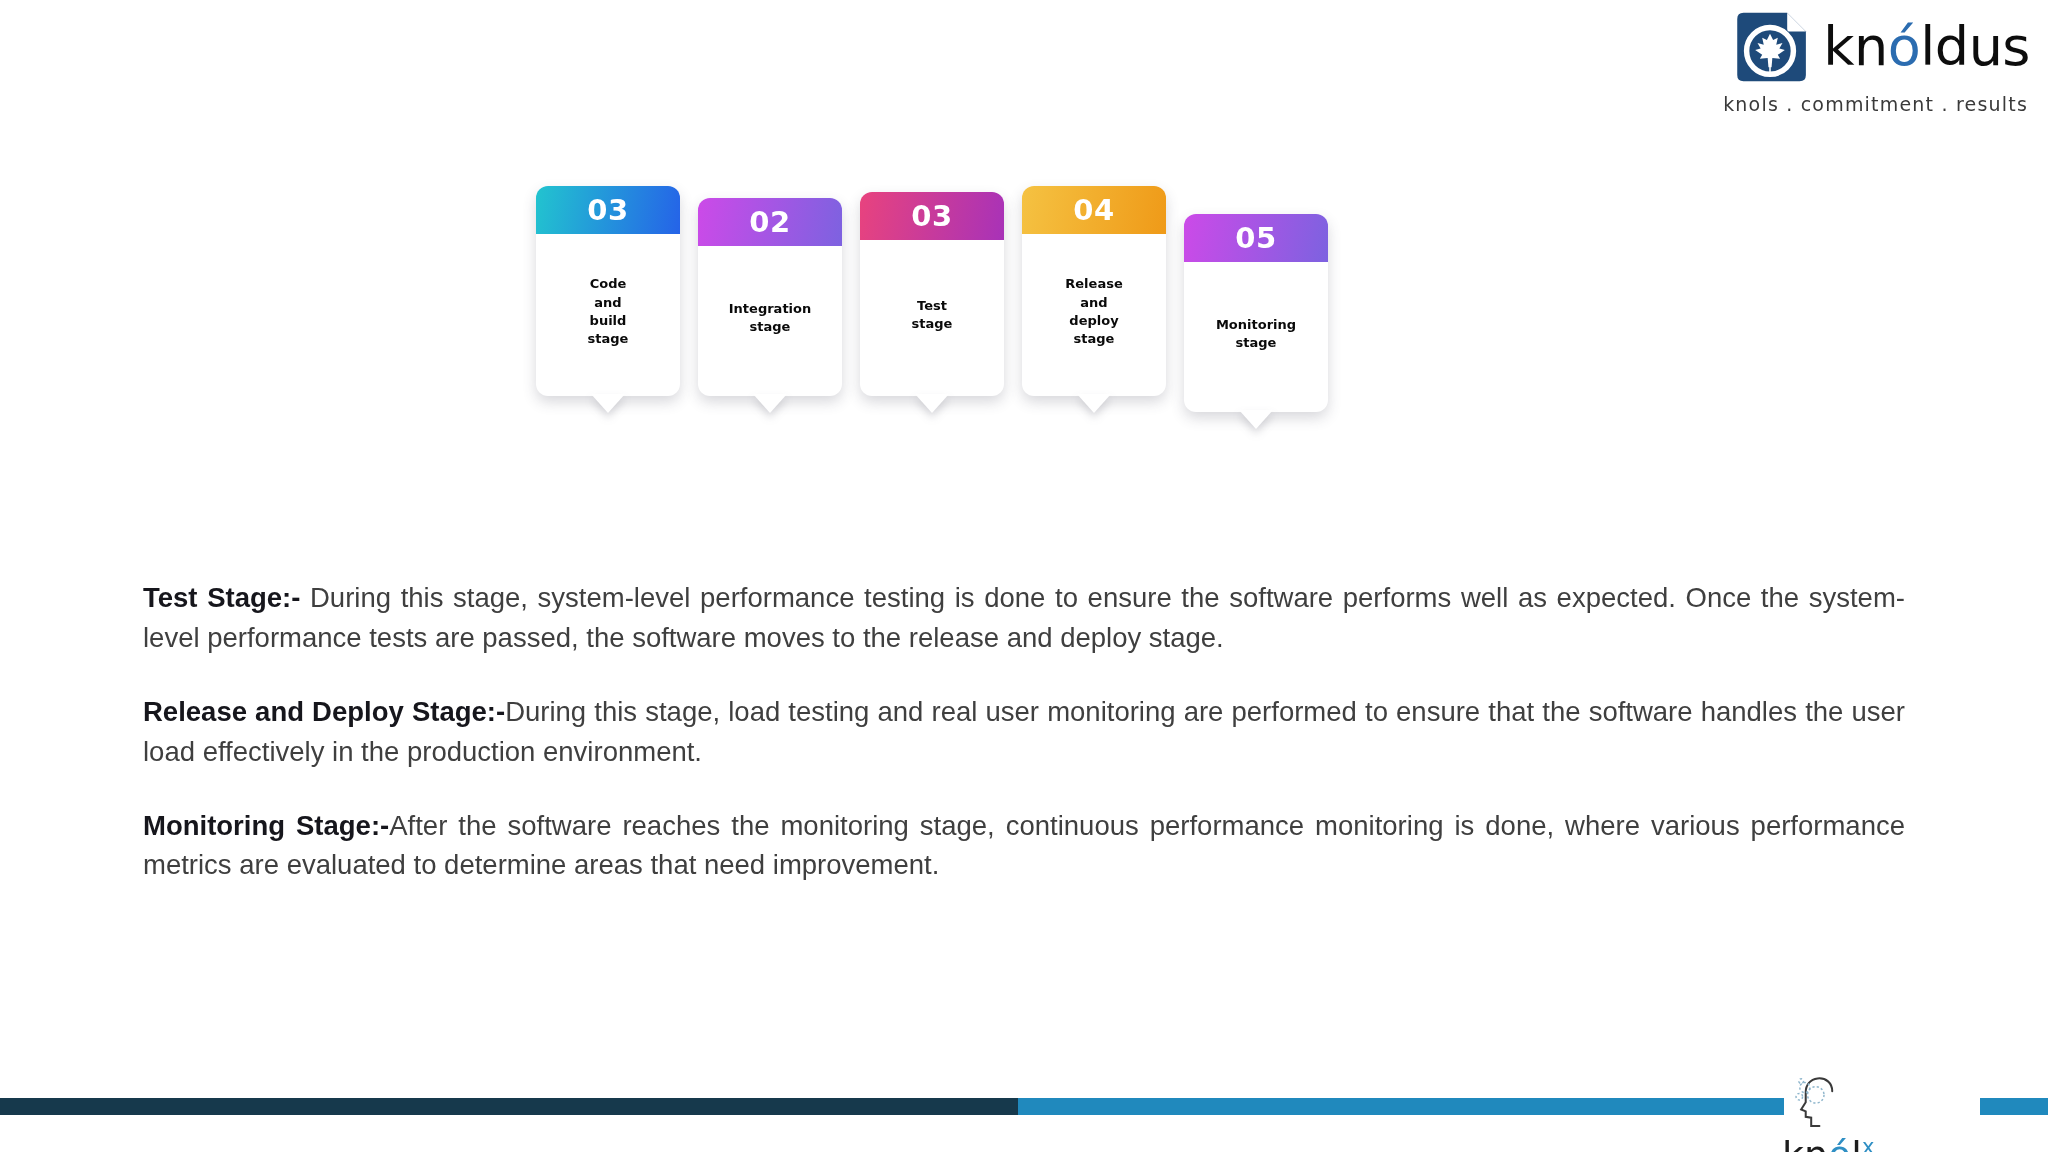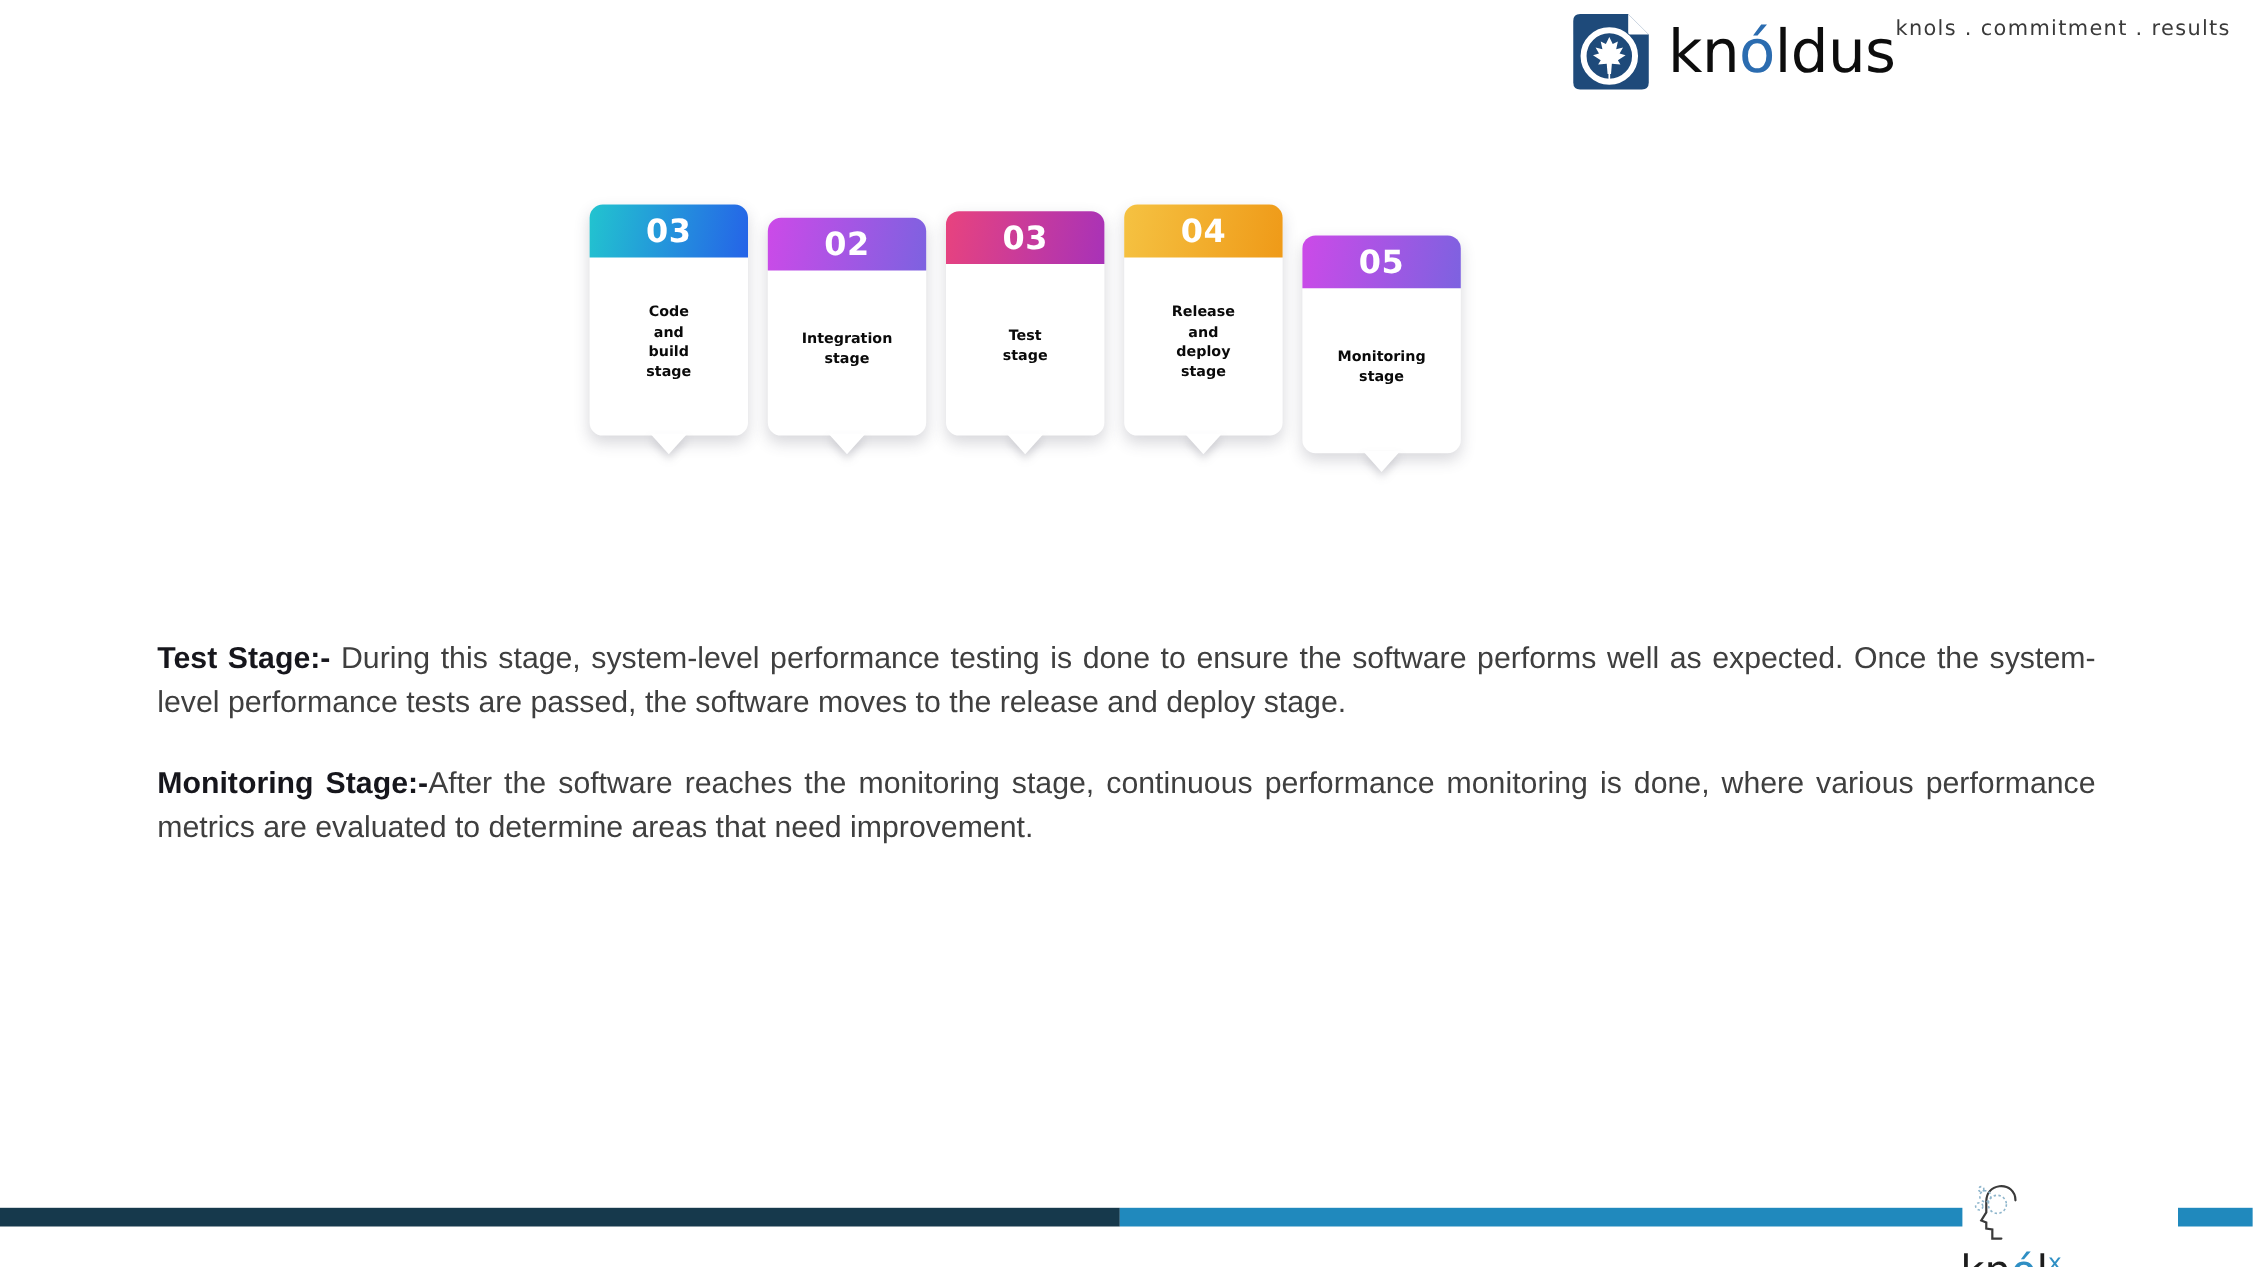--- a/index.html
+++ b/index.html
@@ -14,22 +14,22 @@
     position: relative;
     overflow: hidden;
   }
 
   
   .brand-logo {
     position: absolute;
     top: 8px;
     right: 18px;
     display: flex;
-    flex-direction: row;
-    align-items: flex-start;
+    flex-direction: column;
+    align-items: flex-end;
   }
   .brand-row {
     display: flex;
     align-items: center;
     gap: 14px;
   }
   .brand-mark {
     width: 78px;
     height: 78px;
     flex: 0 0 78px;
@@ -257,20 +257,21 @@
     </div>
     <div class="card-tail"></div>
   </div>
 
 </div>
 
 <div class="content">
 
   <p class="para"><span class="lead">Test Stage:-</span><span> During this stage, system-level performance testing is done to ensure the software performs well as expected. Once the system-level performance tests are passed, the software moves to the release and deploy stage.</span></p>
 
+  <p class="para"><span class="lead">Release and Deploy Stage:-</span><span>During this stage, load testing and real user monitoring are performed to ensure that the software handles the user load effectively in the production environment.</span></p>
 
   <p class="para"><span class="lead">Monitoring Stage:-</span><span>After the software reaches the monitoring stage, continuous performance monitoring is done, where various performance metrics are evaluated to determine areas that need improvement.</span></p>
 
 </div>
 
 <div class="footer-bar">
   <div class="seg-dark"></div>
   <div class="seg-light"></div>
 </div>
 

